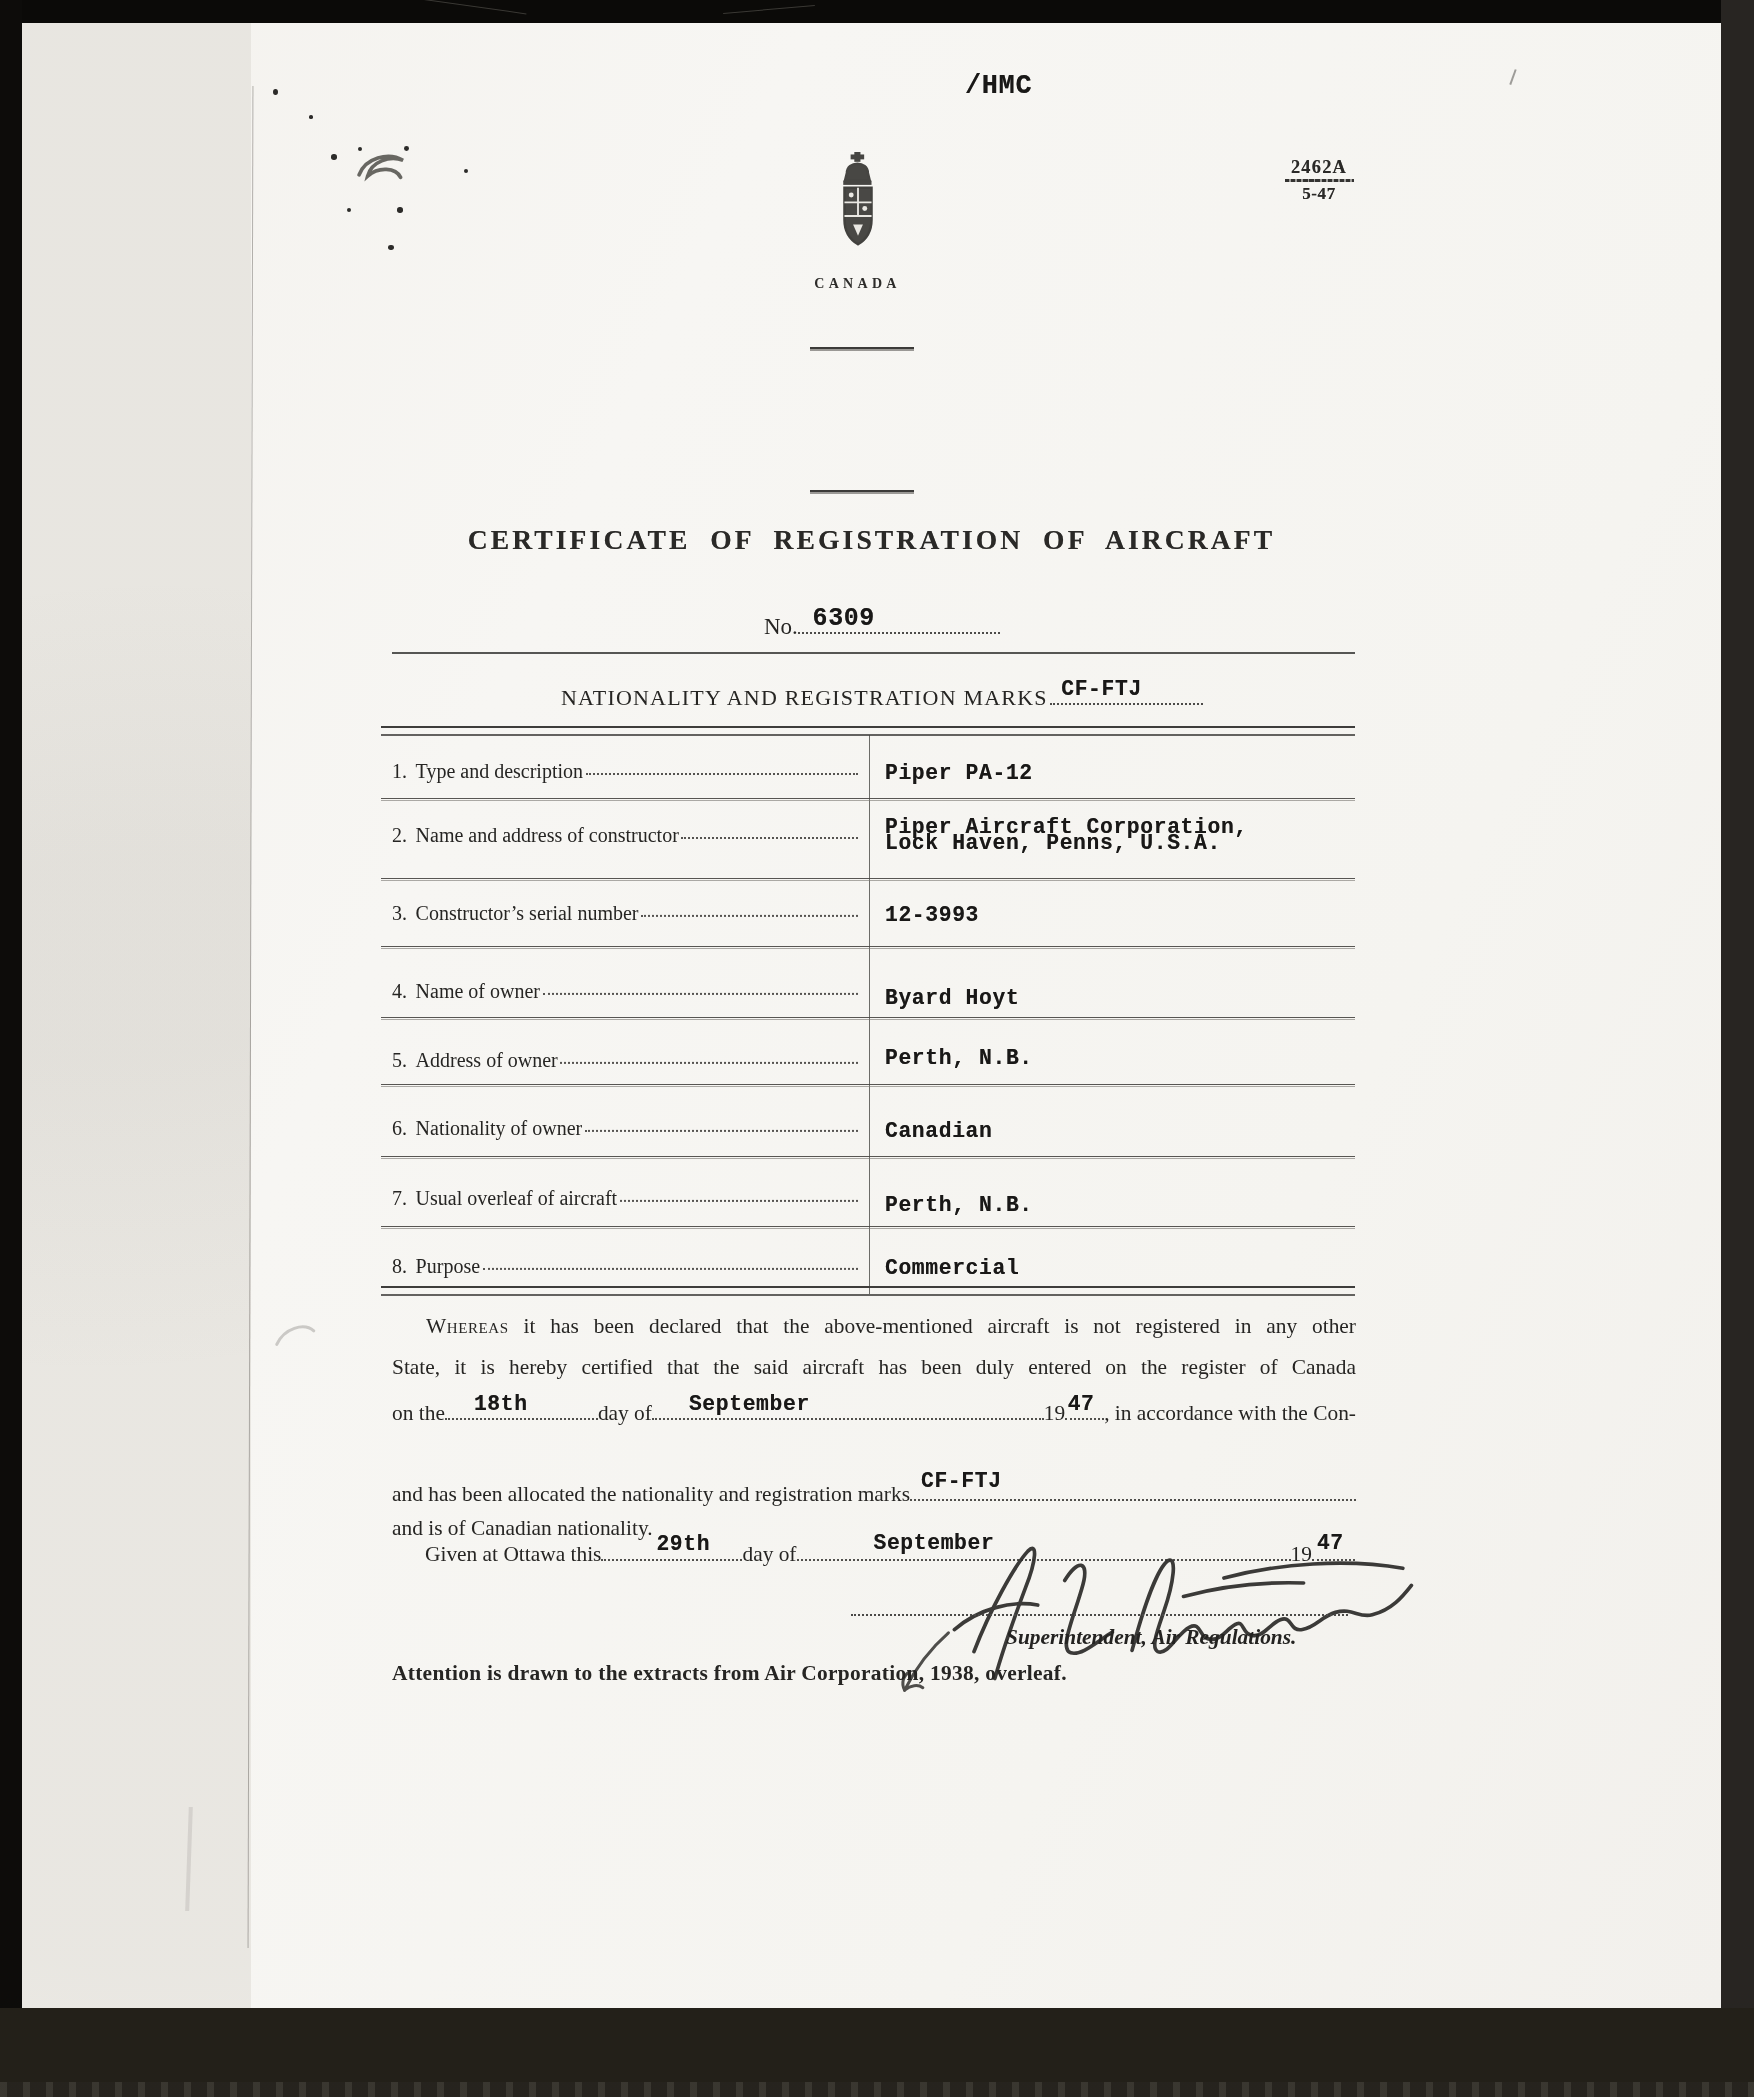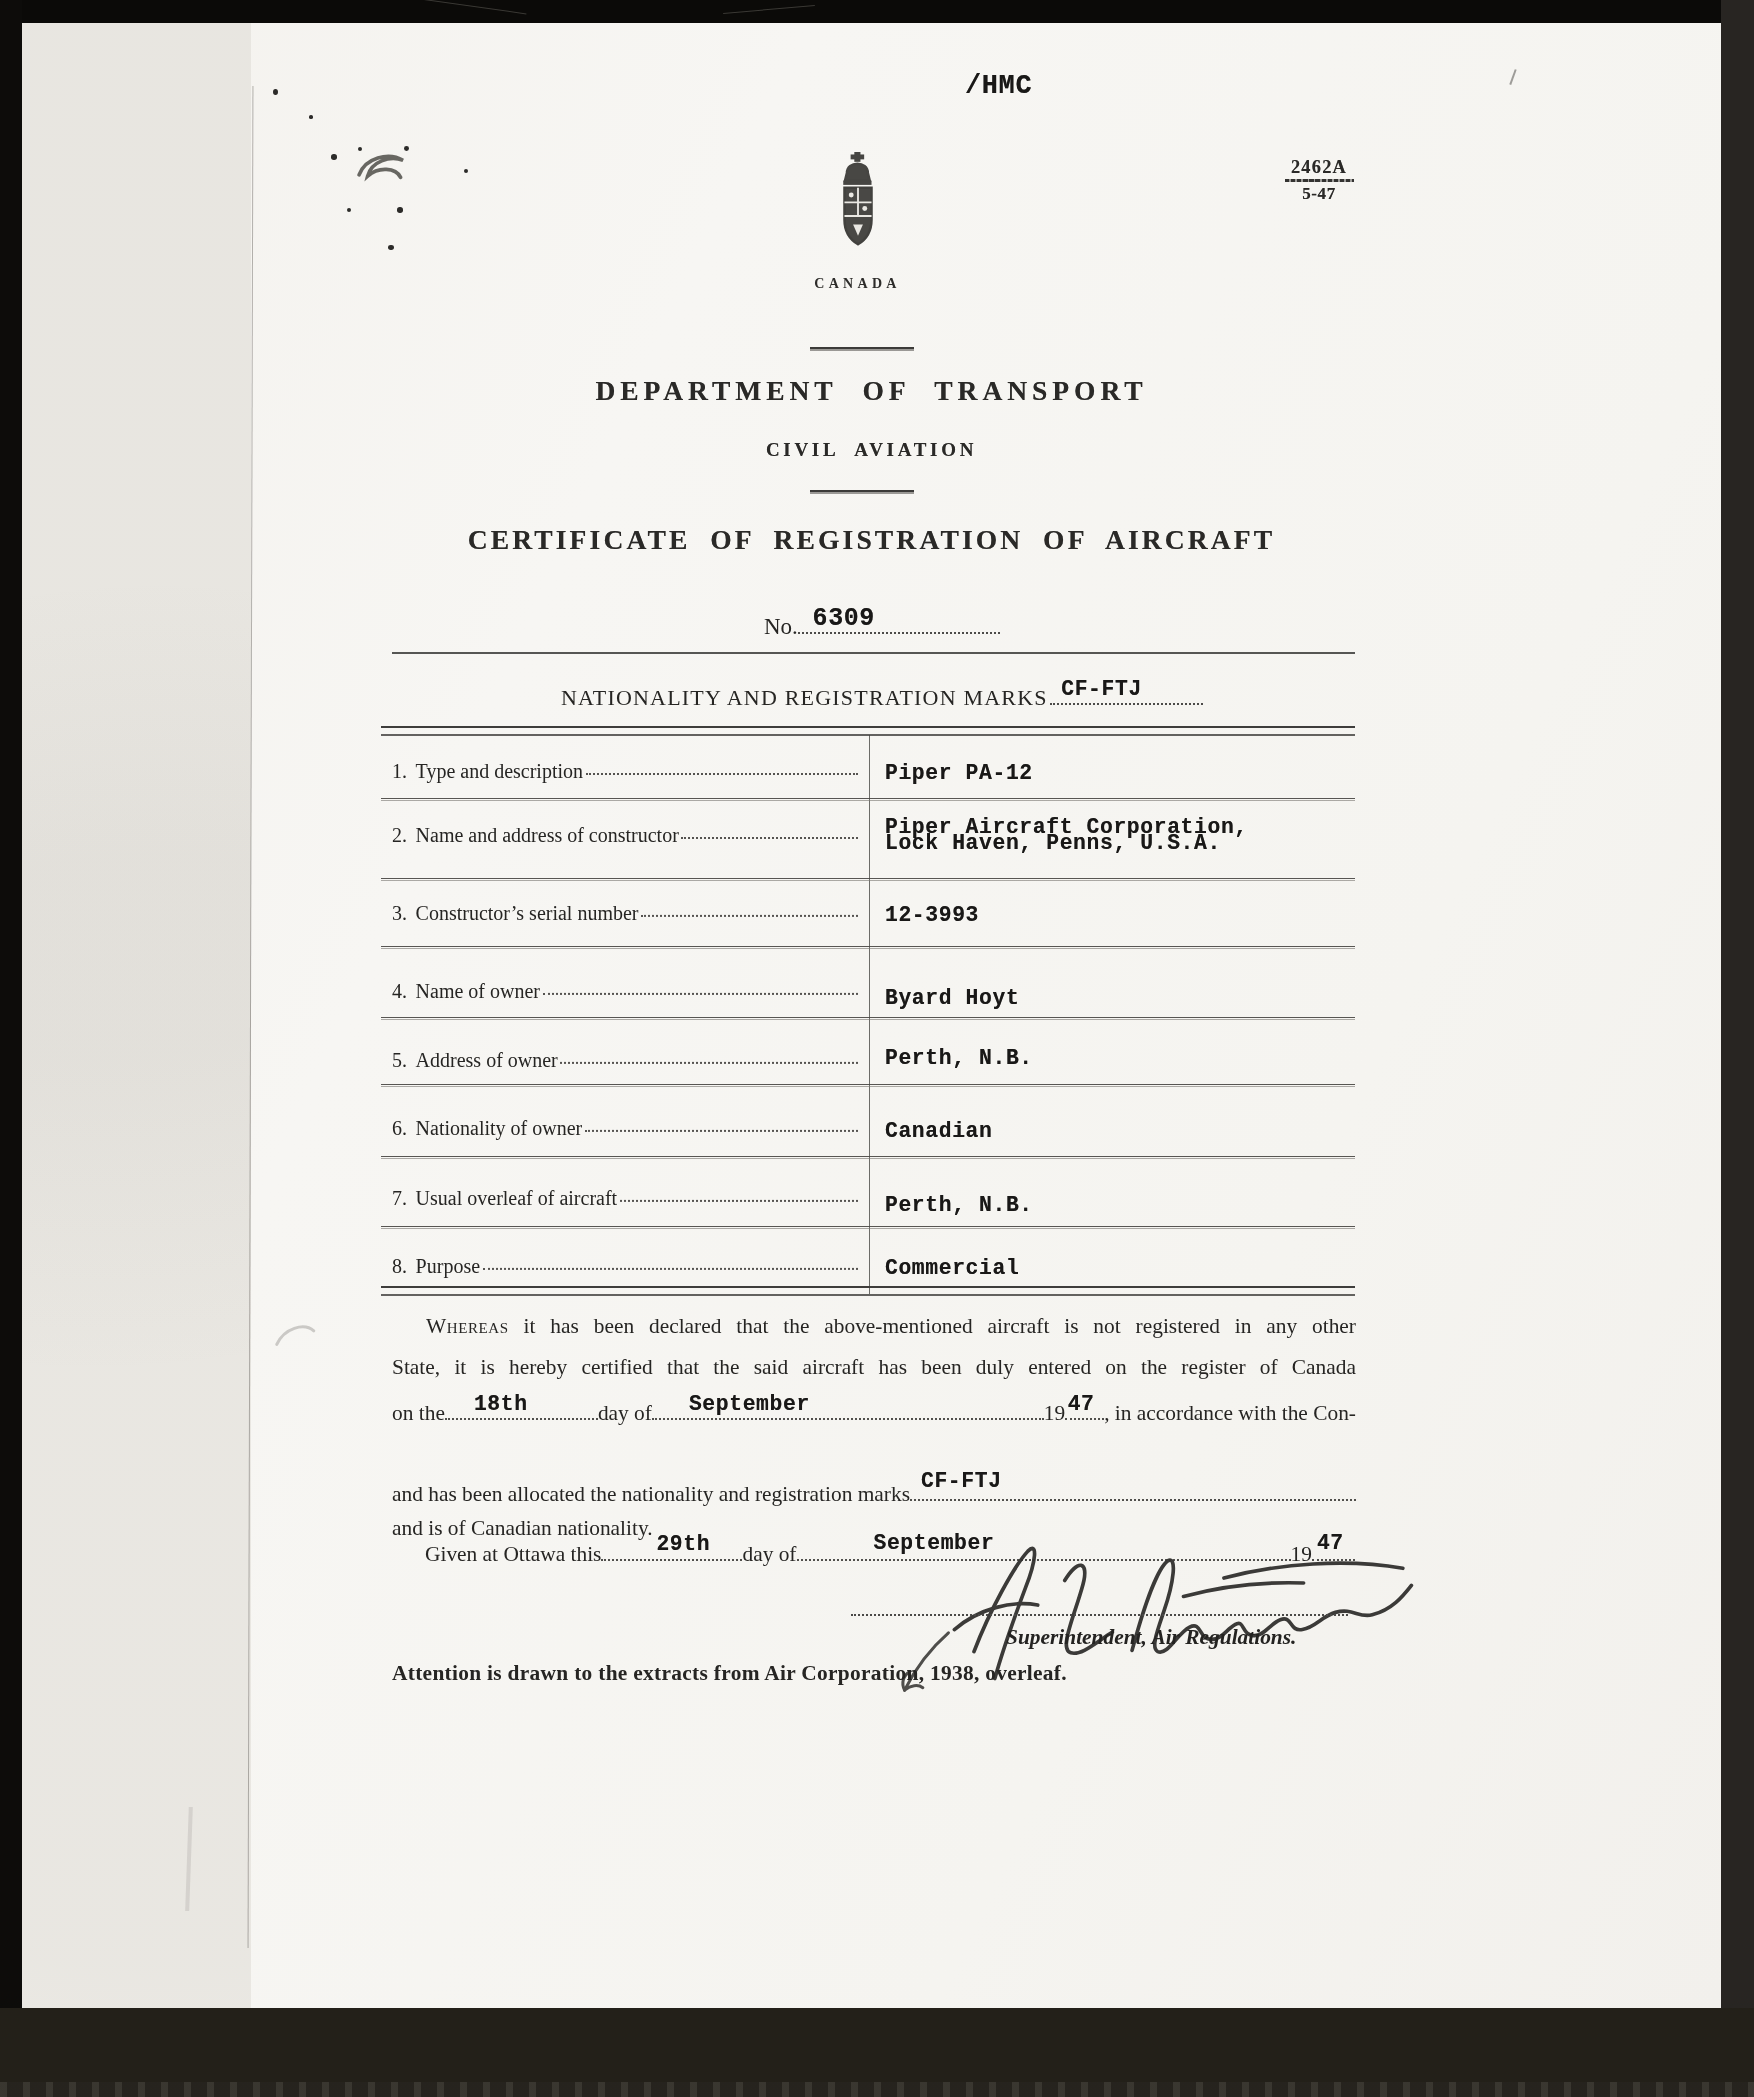--- a/index.html
+++ b/index.html
@@ -172,22 +172,20 @@
 
       <path d="M26,180 C50,160 106,160 130,180" stroke-width="7" stroke-linecap="round"></path>
       <path d="M34,188 C60,178 96,178 122,188" stroke-width="5" stroke-linecap="round"></path>
       <path d="M42,188 L38,198 M78,184 L78,196 M114,188 L118,198" stroke-width="4"></path>
       <path d="M30,172 L18,164 M126,172 L138,164" stroke-width="4"></path>
     </g>
   </svg>
   <div class="abs serif canada">CANADA</div>
 
   <div class="abs shortline" style="top:347px;"></div>
-  <div class="abs ctr sansb dept">DEPARTMENT OF TRANSPORT</div>
-  <div class="abs ctr sansb civav">CIVIL AVIATION</div>
   <div class="abs shortline" style="top:490px;"></div>
   <div class="abs ctr sansb cert">CERTIFICATE OF REGISTRATION OF AIRCRAFT</div>
 
   <div class="abs no-line serif">
     <span class="no-label">No.</span>
     <span class="no-run">
       <span class="typed">6309</span>
     </span>
   </div>
 

